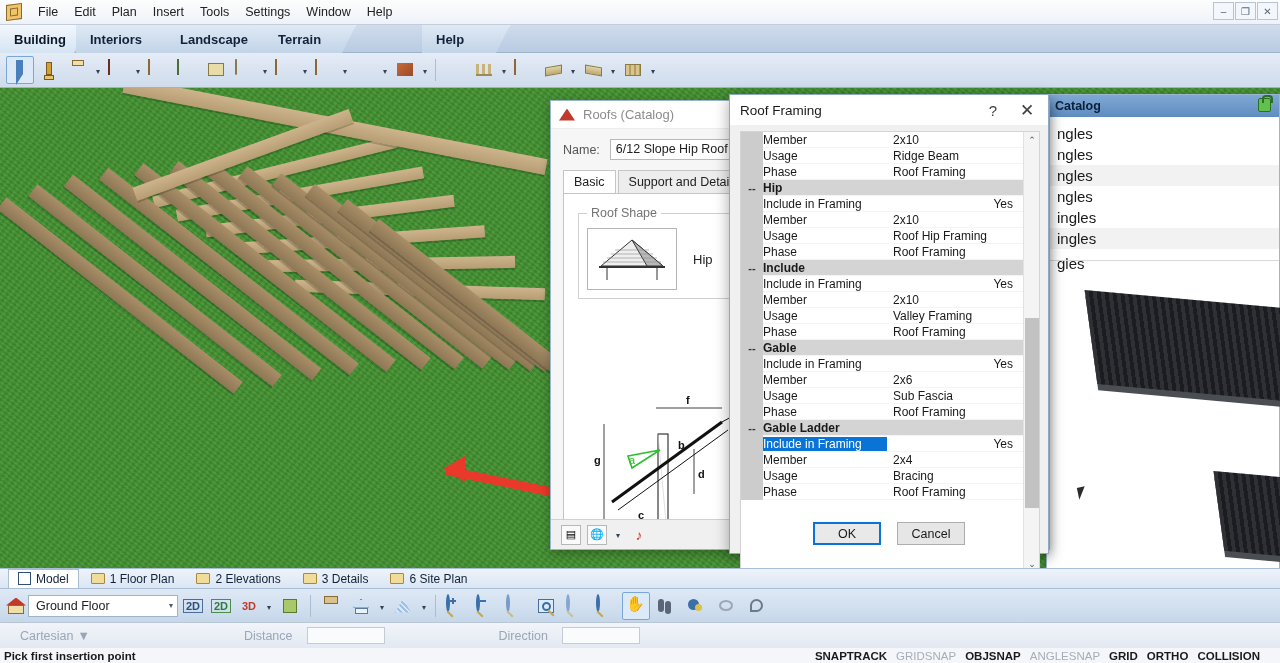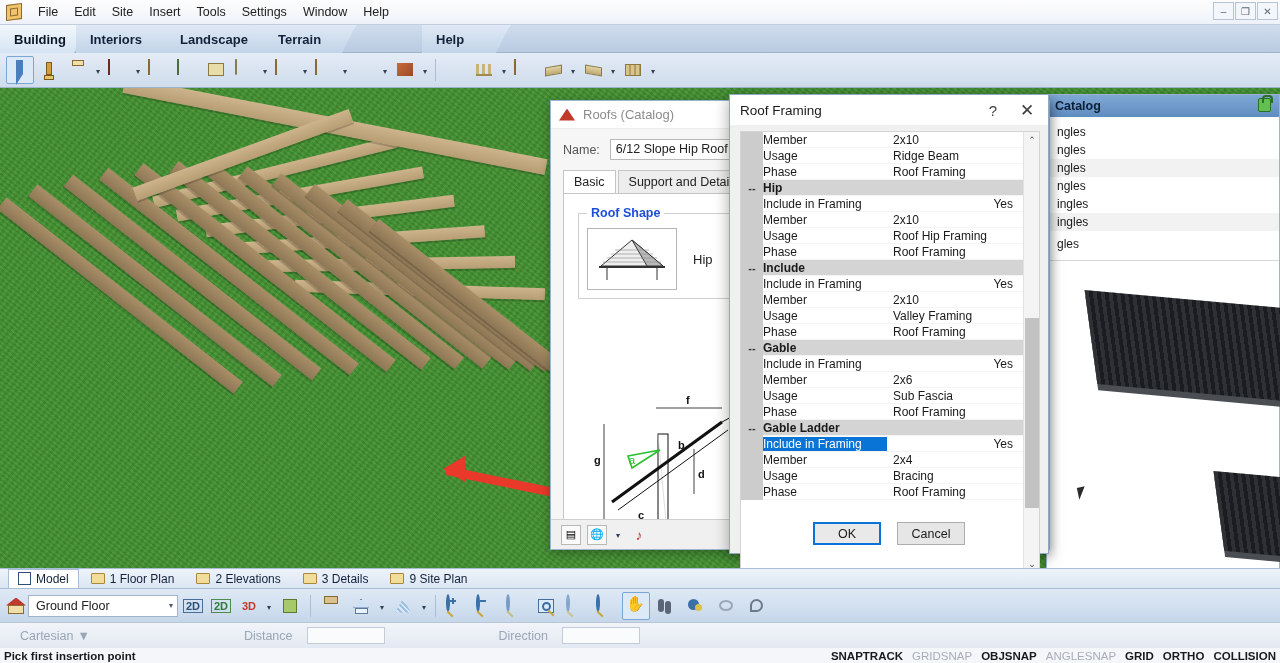--- a/index.html
+++ b/index.html
@@ -141,21 +141,21 @@
   }
   .catalog-tb{
     height:22px; background:linear-gradient(#7fa8d4,#5f8cc0);
     display:flex; align-items:center; padding-left:8px;
     font-weight:bold; color:#0a2038; font-size:12.5px;
   }
   .lock-ic{ position:absolute; right:8px; top:3px; width:13px; height:14px;
      background:#62c04f; border:1px solid #2d6e25; border-radius:2px;}
   .lock-ic:before{content:"";position:absolute;left:3px;top:-4px;width:7px;height:6px;
      border:2px solid #2d6e25;border-bottom:0;border-radius:4px 4px 0 0;}
-  .catalog-list{ padding:6px 0 0 0; font-size:12px; color:#1a1a1a; }
+  .catalog-list{ padding:6px 0 0 0; font-size:15px; color:#1a1a1a; }
   .catalog-row{ padding:2px 6px 2px 10px; white-space:nowrap; }
   .catalog-row.alt{ background:#f2f2f2; }
 
   .shingle-a{
     position:absolute; left:1090px; top:300px; width:200px; height:92px;
     background:
       repeating-linear-gradient(90deg, rgba(255,255,255,.05) 0 4px, rgba(0,0,0,.25) 4px 8px),
       #23252a;
     transform: skewY(13deg) rotate(-8deg);
     box-shadow: 0 6px 0 #4a4d52;
@@ -190,21 +190,21 @@
   }
   .dlgtabs{ display:flex; align-items:flex-end; border-bottom:1px solid #c5c5c5; }
   .dlgtab{
     padding:4px 10px; font-size:12.5px; color:#222; background:#ededed;
     border:1px solid #c5c5c5; border-bottom:none; margin-right:2px;
   }
   .dlgtab.active{ background:#ffffff; }
   .panel{ background:#ffffff; border:1px solid #c5c5c5; border-top:none; height:340px;
           padding:12px; position:relative;}
   .group{ border:1px solid #cfcfcf; padding:8px; position:relative; width:200px;}
-  .group legend{ font-size:12.5px; color:#1d4ed8; padding:0 4px;font-weight:bold; }
+  .group legend{ font-size:12.5px; color:#737373; padding:0 4px; }
   .shape-box{ width:90px;height:62px;border:1px solid #b5b5b5;display:flex;
      align-items:center;justify-content:center;background:#fff;}
   .hip-pic{ width:74px; height:46px; position:relative; }
   .dim-diagram{ position:absolute; left:18px; top:200px; width:170px; height:160px;}
   .statusrow{
     position:absolute; left:0; bottom:0; width:100%; height:30px;
     background:#f0f0f0; border-top:1px solid #d0d0d0; display:flex; align-items:center;
     padding-left:10px; gap:6px;
   }
   .sbtn{ width:20px;height:20px;border:1px solid #b7b7b7;background:#fafafa;
@@ -300,39 +300,39 @@
     color:#9aa6b6; font-size:12.5px;
   }
   .coord-input{ width:78px; height:17px; border:1px solid #c3cbd6; background:#fafbfd; }
 
   
   .statusbar{
     position:absolute; left:0; top:648px; width:1280px; height:15px;
     background:#f4f6fa; display:flex; align-items:center;
     font-size:11.5px; font-weight:bold; color:#1a1a1a; padding-left:4px;
   }
-  .snapflags{ margin-left:auto; display:flex; gap:9px; padding-right:4px; }
+  .snapflags{ margin-left:auto; display:flex; gap:9px; padding-right:20px; }
   .snapflag.off{ color:#a7adb8; font-weight:normal; }
 
   .cursor-arrow{
     position:absolute; left:1078px; top:487px; width:0;height:0;
     border-left:8px solid #2b2b2b; border-bottom:12px solid transparent;
     transform: rotate(-12deg);
   }
 </style>
 </head>
 <body>
 
 <div id="app">
 
   <div class="menubar">
     <div class="app-icon"></div>
     <div class="menu-item">File</div>
     <div class="menu-item">Edit</div>
-    <div class="menu-item">Site</div>
+    <div class="menu-item">Plan</div>
     <div class="menu-item">Insert</div>
     <div class="menu-item">Tools</div>
     <div class="menu-item">Settings</div>
     <div class="menu-item">Window</div>
     <div class="menu-item">Help</div>
     <div class="win-buttons">
       <div class="win-btn">–</div>
       <div class="win-btn">❐</div>
       <div class="win-btn">✕</div>
     </div>
@@ -706,21 +706,21 @@
     <div class="vtab">
       <span class="folder-ic"></span>
       <span>2 Elevations</span>
     </div>
     <div class="vtab">
       <span class="folder-ic"></span>
       <span>3 Details</span>
     </div>
     <div class="vtab">
       <span class="folder-ic"></span>
-      <span>9 Site Plan</span>
+      <span>6 Site Plan</span>
     </div>
   </div>
 
   <div class="bottombar">
     <span class="house-ic">
         <span class="rf"></span>
         <span class="bd"></span>
       </span>
     <div class="floor-select">
       <span>Ground Floor</span>

